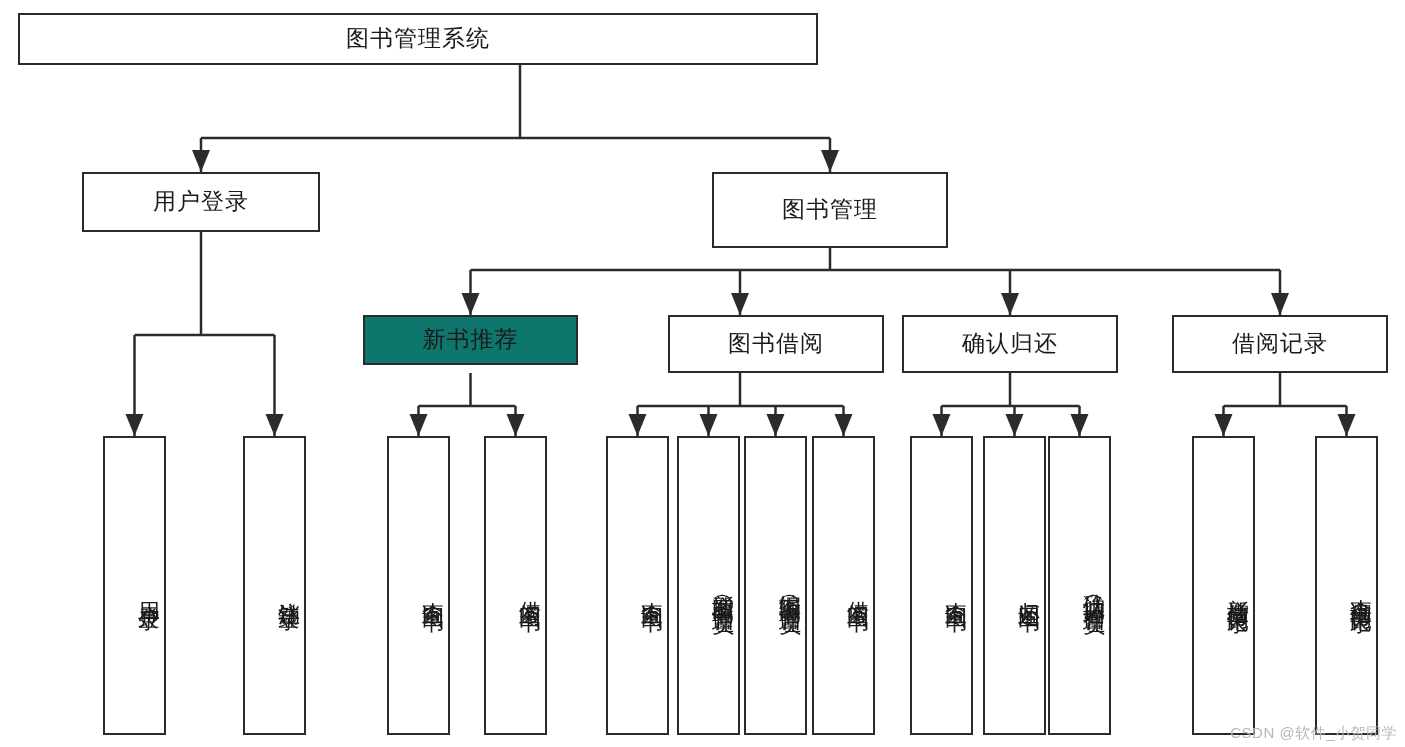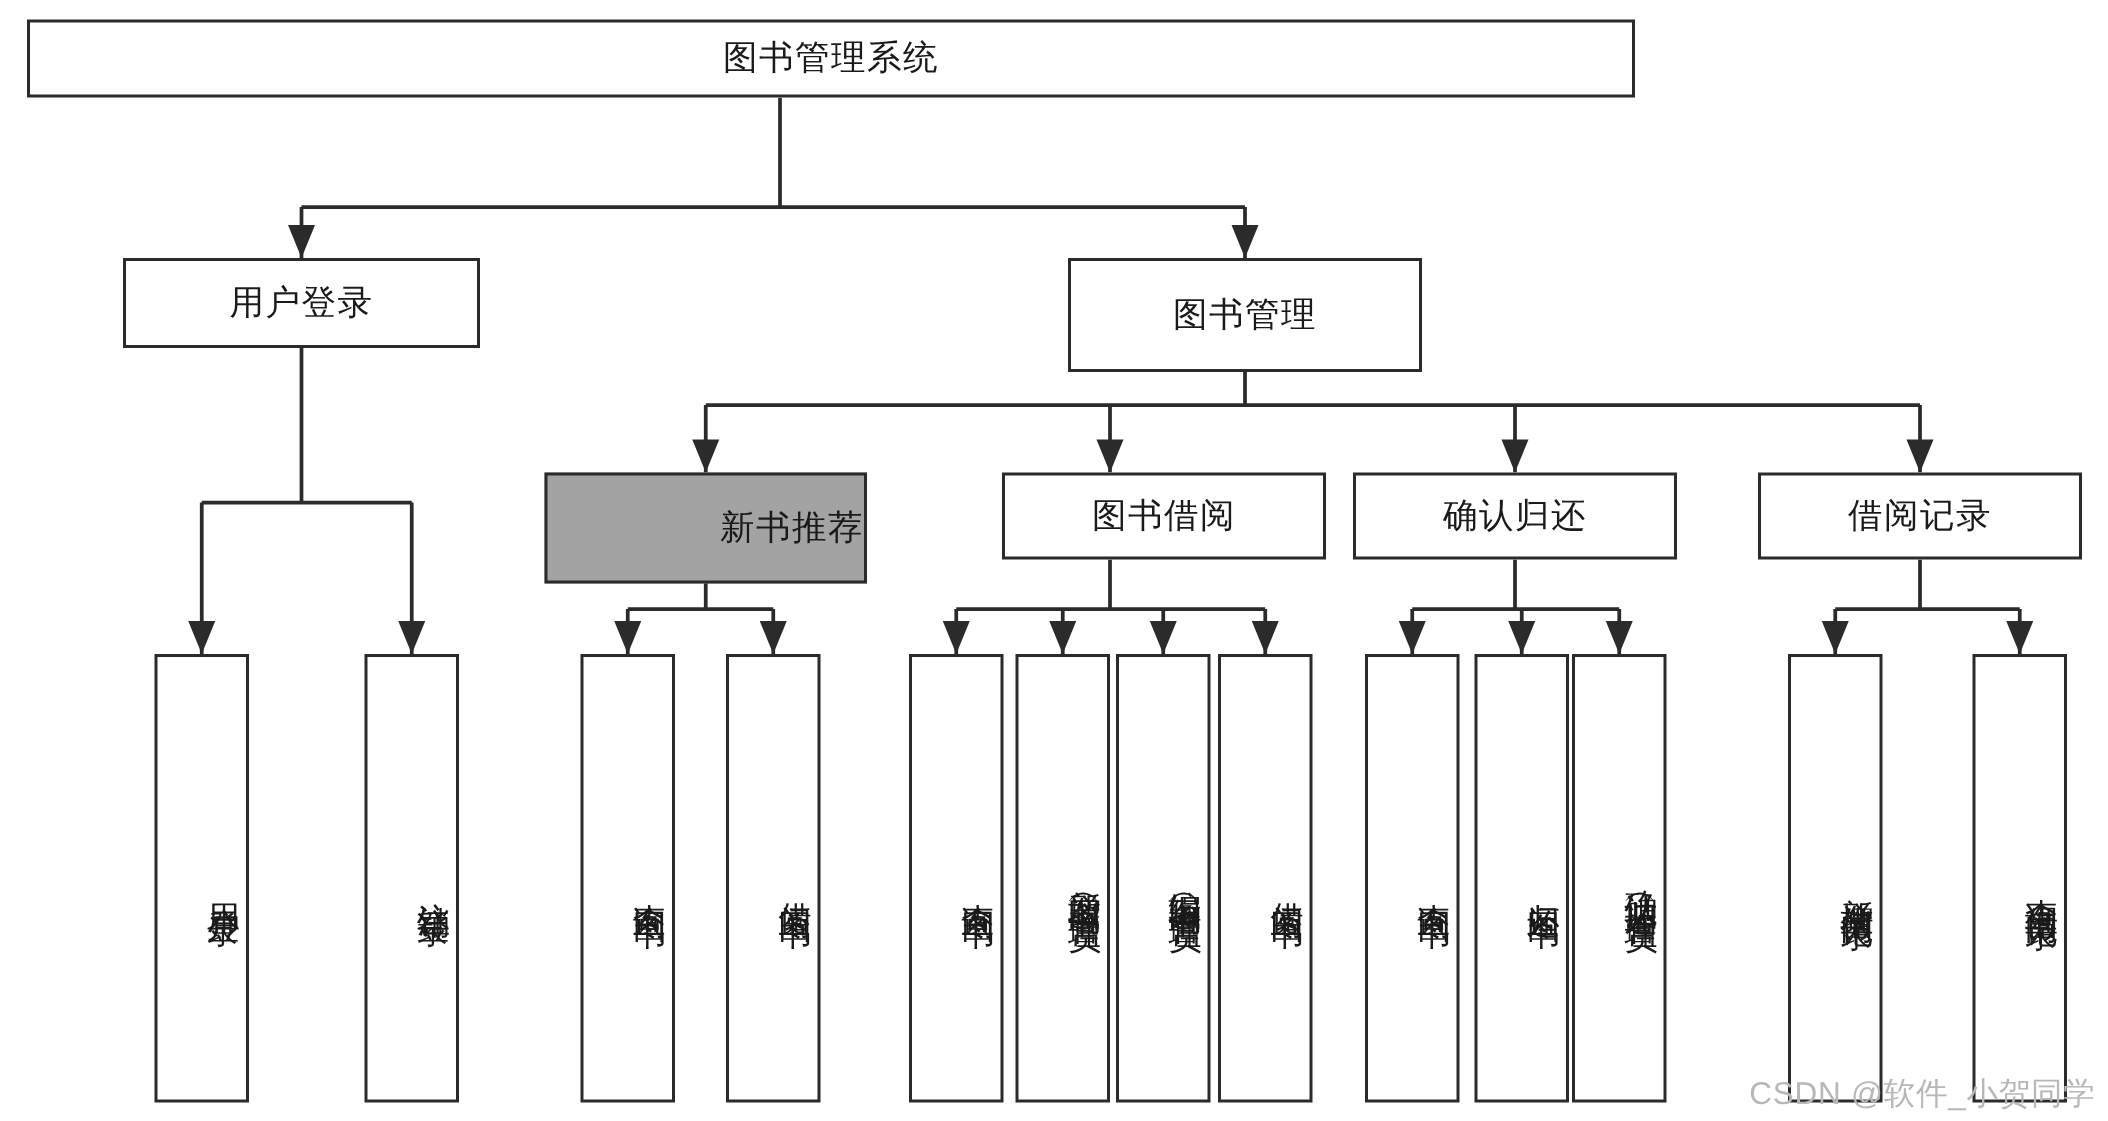--- a/index.html
+++ b/index.html
@@ -55,21 +55,21 @@
   .node.vert .vtext {
     writing-mode: vertical-rl;
     text-orientation: upright;
     white-space: nowrap;
     display: block;
   }
   .watermark {
     position: absolute;
     right: 8px;
     bottom: 4px;
-    font-size: 21px;
+    font-size: 15px;
     color: #b8b8b8;
     letter-spacing: 0.5px;
     white-space: nowrap;
   }
 </style>
 </head>
 <body>
 
 <div id="canvas">
   <svg id="edges" viewBox="0 0 1405 747">
@@ -120,30 +120,30 @@
       <line x1="1079.5" y1="406" x2="1079.5" y2="436" stroke="#2b2b2b" stroke-width="2.5"></line>
       <path d="M 1070.5 414 L 1088.5 414 L 1079.5 436 Z" fill="#2b2b2b"></path>
       <line x1="1280" y1="373" x2="1280" y2="406" stroke="#2b2b2b" stroke-width="2.5"></line>
       <line x1="1223.5" y1="406" x2="1346.5" y2="406" stroke="#2b2b2b" stroke-width="2.5"></line>
       <line x1="1223.5" y1="406" x2="1223.5" y2="436" stroke="#2b2b2b" stroke-width="2.5"></line>
       <path d="M 1214.5 414 L 1232.5 414 L 1223.5 436 Z" fill="#2b2b2b"></path>
       <line x1="1346.5" y1="406" x2="1346.5" y2="436" stroke="#2b2b2b" stroke-width="2.5"></line>
       <path d="M 1337.5 414 L 1355.5 414 L 1346.5 436 Z" fill="#2b2b2b"></path>
     </svg>
   <div id="nodes">
-      <div class="node horiz root" style="left: 18px; top: 13px; width: 1072px; height: 52px; border-color: rgb(43, 43, 43); background: rgb(255, 255, 255); color: rgb(26, 26, 26);">
+      <div class="node horiz root" style="left: 18px; top: 13px; width: 800px; height: 52px; border-color: rgb(43, 43, 43); background: rgb(255, 255, 255); color: rgb(26, 26, 26);">
         <span class="htext">图书管理系统</span>
       </div>
       <div class="node horiz" style="left: 82px; top: 172px; width: 238px; height: 60px; border-color: rgb(43, 43, 43); background: rgb(255, 255, 255); color: rgb(26, 26, 26);">
         <span class="htext">用户登录</span>
       </div>
       <div class="node horiz" style="left: 712px; top: 172px; width: 236px; height: 76px; border-color: rgb(43, 43, 43); background: rgb(255, 255, 255); color: rgb(26, 26, 26);">
         <span class="htext">图书管理</span>
       </div>
-      <div class="node horiz" style="left: 363px; top: 315px; width: 215px; height: 74px; border-color: rgb(43, 43, 43); background: #a3a3a3; color: rgb(26, 26, 26); justify-content: flex-end;">
+      <div class="node horiz" style="left: 363px; top: 315px; width: 215px; height: 50px; border-color: rgb(43, 43, 43); background: #0f766e; color: rgb(26, 26, 26);">
         <span class="htext">新书推荐</span>
       </div>
       <div class="node horiz" style="left: 632px; top: 315px; width: 216px; height: 58px; border-color: rgb(43, 43, 43); background: rgb(255, 255, 255); color: rgb(26, 26, 26); margin-left: 36px;">
         <span class="htext">图书借阅</span>
       </div>
       <div class="node horiz" style="left: 902px; top: 315px; width: 216px; height: 58px; border-color: rgb(43, 43, 43); background: rgb(255, 255, 255); color: rgb(26, 26, 26);">
         <span class="htext">确认归还</span>
       </div>
       <div class="node horiz" style="left: 1172px; top: 315px; width: 216px; height: 58px; border-color: rgb(43, 43, 43); background: rgb(255, 255, 255); color: rgb(26, 26, 26);">
         <span class="htext">借阅记录</span>

